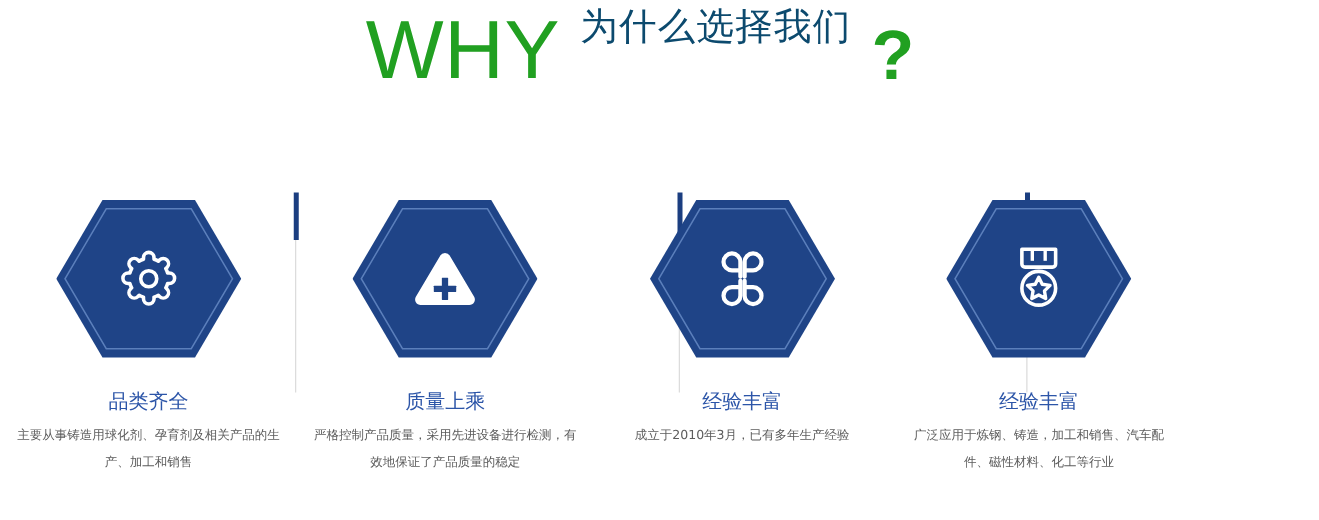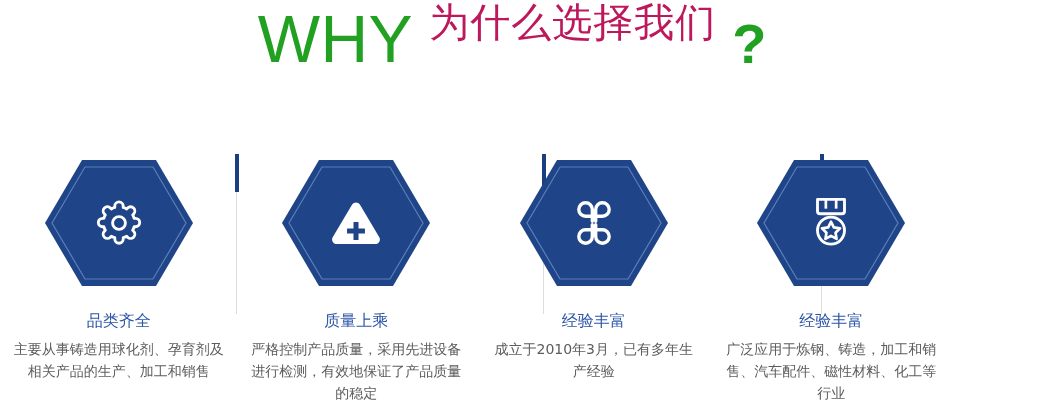--- a/index.html
+++ b/index.html
@@ -51,23 +51,23 @@
     margin-top: 2px;
   }
   .hdr-choose {
     font-size: 24px;
     line-height: 28px;
     color: #21a021;
     letter-spacing: 1.2px;
     font-family: "Liberation Sans", "DejaVu Sans", sans-serif;
   }
   .hdr-cn {
-    font-size: 40px;
+    font-size: 30px;
     line-height: 40px;
-    color: #be185d;
+    color: #0c4a6e;
     letter-spacing: 1px;
     font-family: "DejaVu Sans", "Liberation Sans", sans-serif;
   }
   .hdr-qmark {
     font-size: 56px;
     line-height: 64px;
     font-weight: bold;
     color: #21a021;
     margin-left: 16px;
     margin-top: 12px;
@@ -116,21 +116,21 @@
     margin-top: 22px;
     font-size: 16px;
     line-height: 22px;
     color: #2c55a8;
     font-family: "DejaVu Sans", "Liberation Sans", sans-serif;
     text-align: center;
   }
   .card-desc {
     margin-top: 6px;
     width: 210px;
-    font-size: 14px;
+    font-size: 10px;
     line-height: 22px;
     color: #5c5c5c;
     text-align: center;
     font-family: "DejaVu Sans", "Liberation Sans", sans-serif;
   }
 
   
   .divider {
     position: absolute;
     top: 154px;

